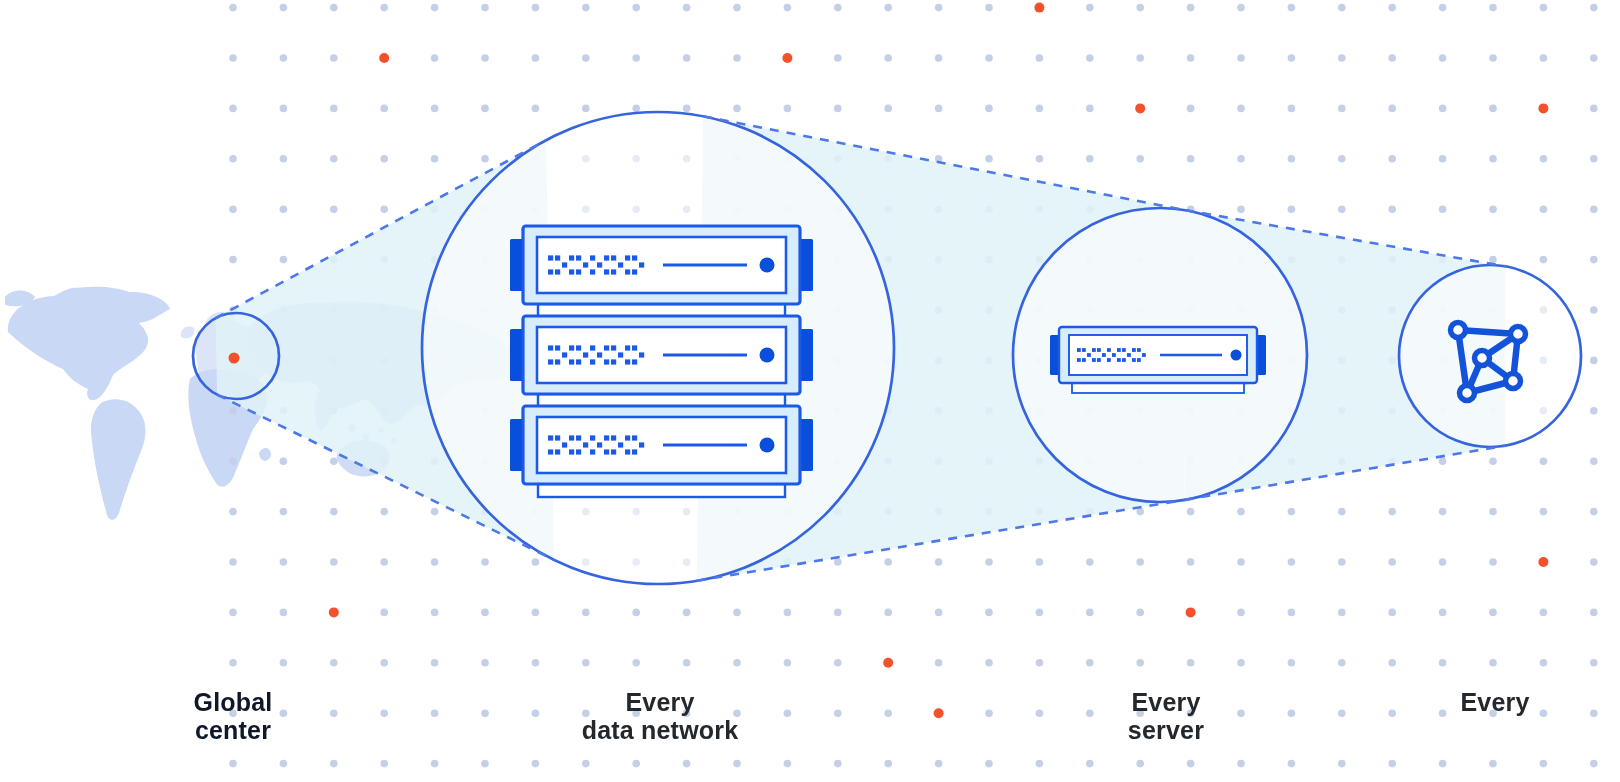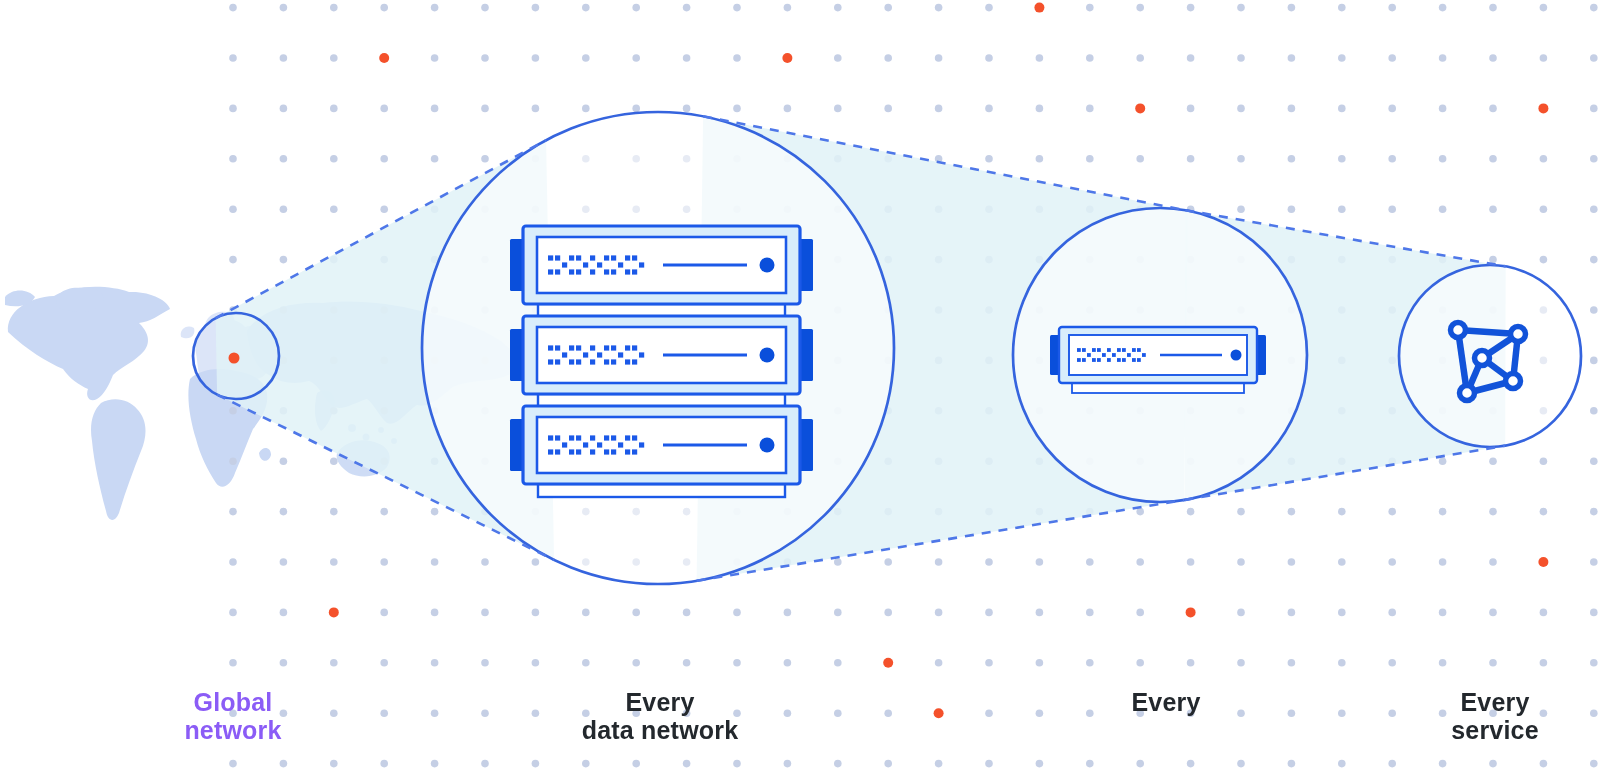--- a/index.html
+++ b/index.html
@@ -652,28 +652,28 @@
         <line x1="1482" y1="358" x2="1467" y2="393" stroke="#1253D9" stroke-width="6.5"></line>
         <line x1="1482" y1="358" x2="1513" y2="381" stroke="#1253D9" stroke-width="6.5"></line>
         <circle cx="1458" cy="330" r="7.5" fill="#ffffff" stroke="#1253D9" stroke-width="5.5"></circle>
         <circle cx="1518" cy="334" r="7.5" fill="#ffffff" stroke="#1253D9" stroke-width="5.5"></circle>
         <circle cx="1467" cy="393" r="7.5" fill="#ffffff" stroke="#1253D9" stroke-width="5.5"></circle>
         <circle cx="1513" cy="381" r="7.5" fill="#ffffff" stroke="#1253D9" stroke-width="5.5"></circle>
         <circle cx="1482" cy="358" r="7.5" fill="#ffffff" stroke="#1253D9" stroke-width="5.5"></circle>
       </g>
     </svg>
 
-  <div class="stage-label" style="left: 113px; color: #8b5cf6; text-align: center;">
+  <div class="stage-label" style="left: 113px; color: #0f172a; text-align: center;">
     <div>Global</div>
-    <div>network</div>
+    <div>center</div>
   </div>
   <div class="stage-label" style="left: 540px; color: rgb(35, 40, 45);">
     <div>Every</div>
     <div>data network</div>
   </div>
   <div class="stage-label" style="left: 1046px; color: rgb(35, 40, 45);">
     <div>Every</div>
+    <div>server</div>
   </div>
   <div class="stage-label" style="left: 1375px; color: rgb(35, 40, 45);">
     <div>Every</div>
-    <div>service</div>
   </div>
 </div>
 
 </body></html>

